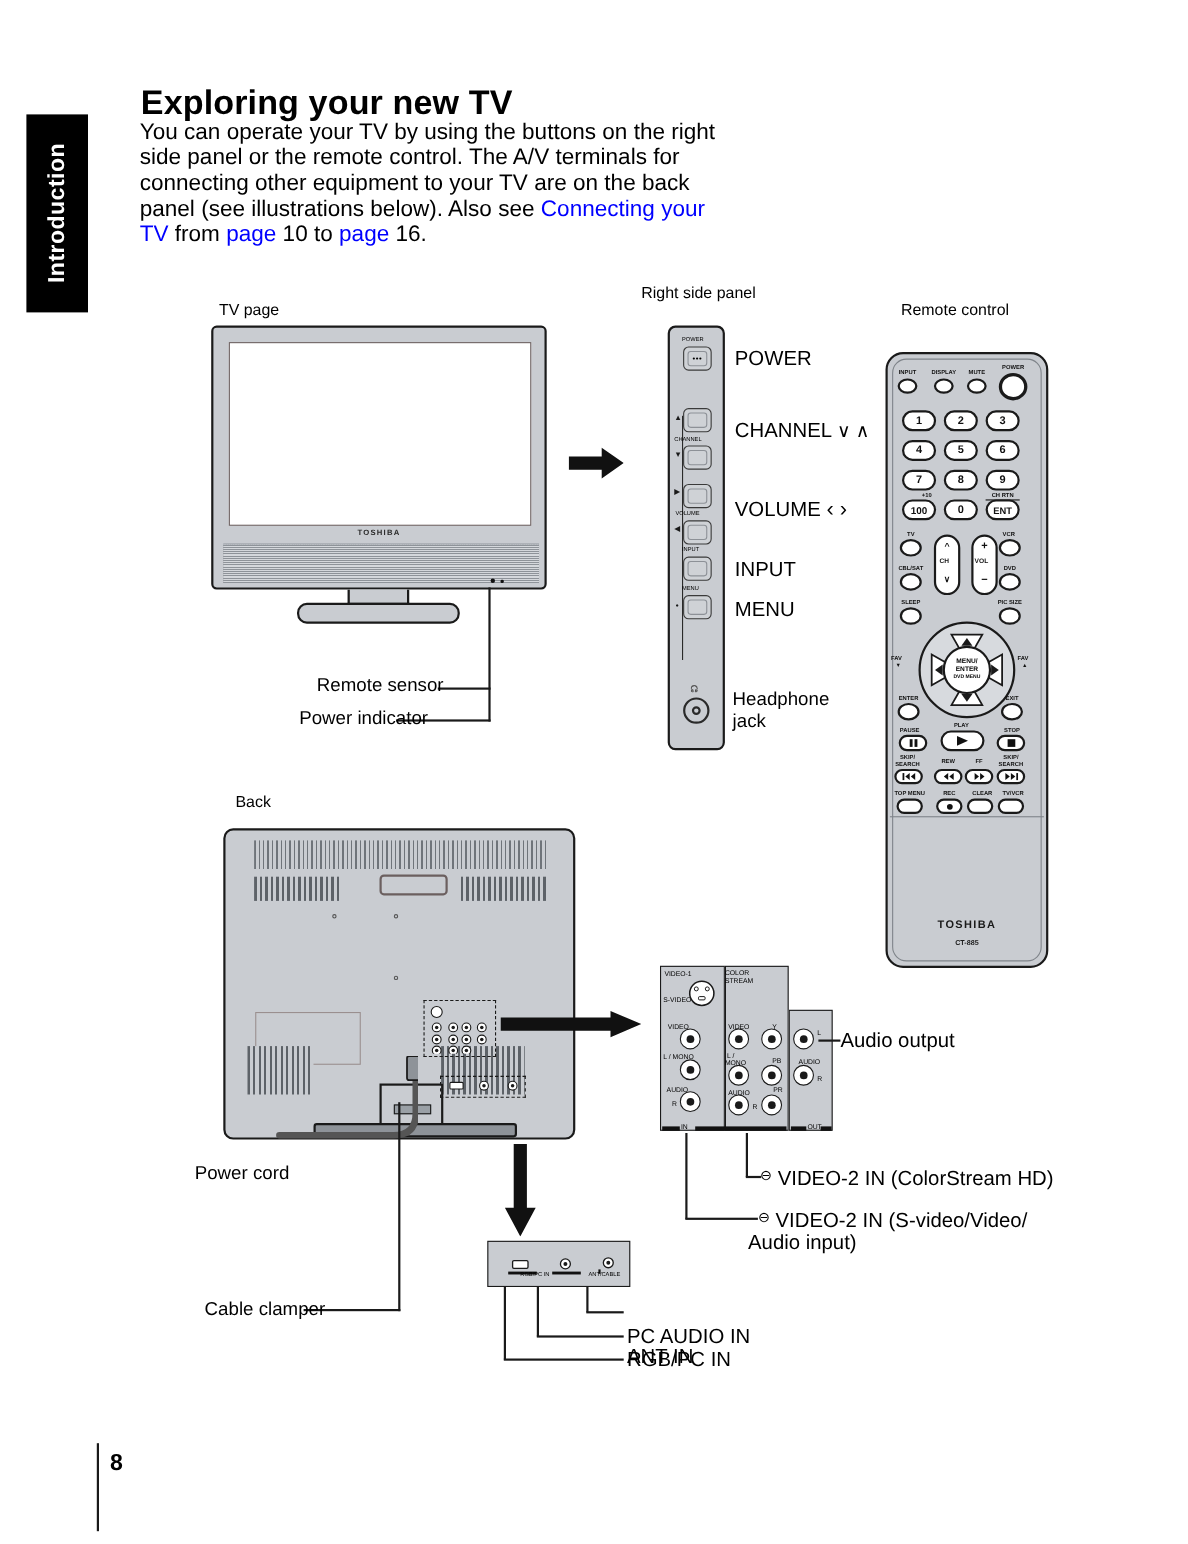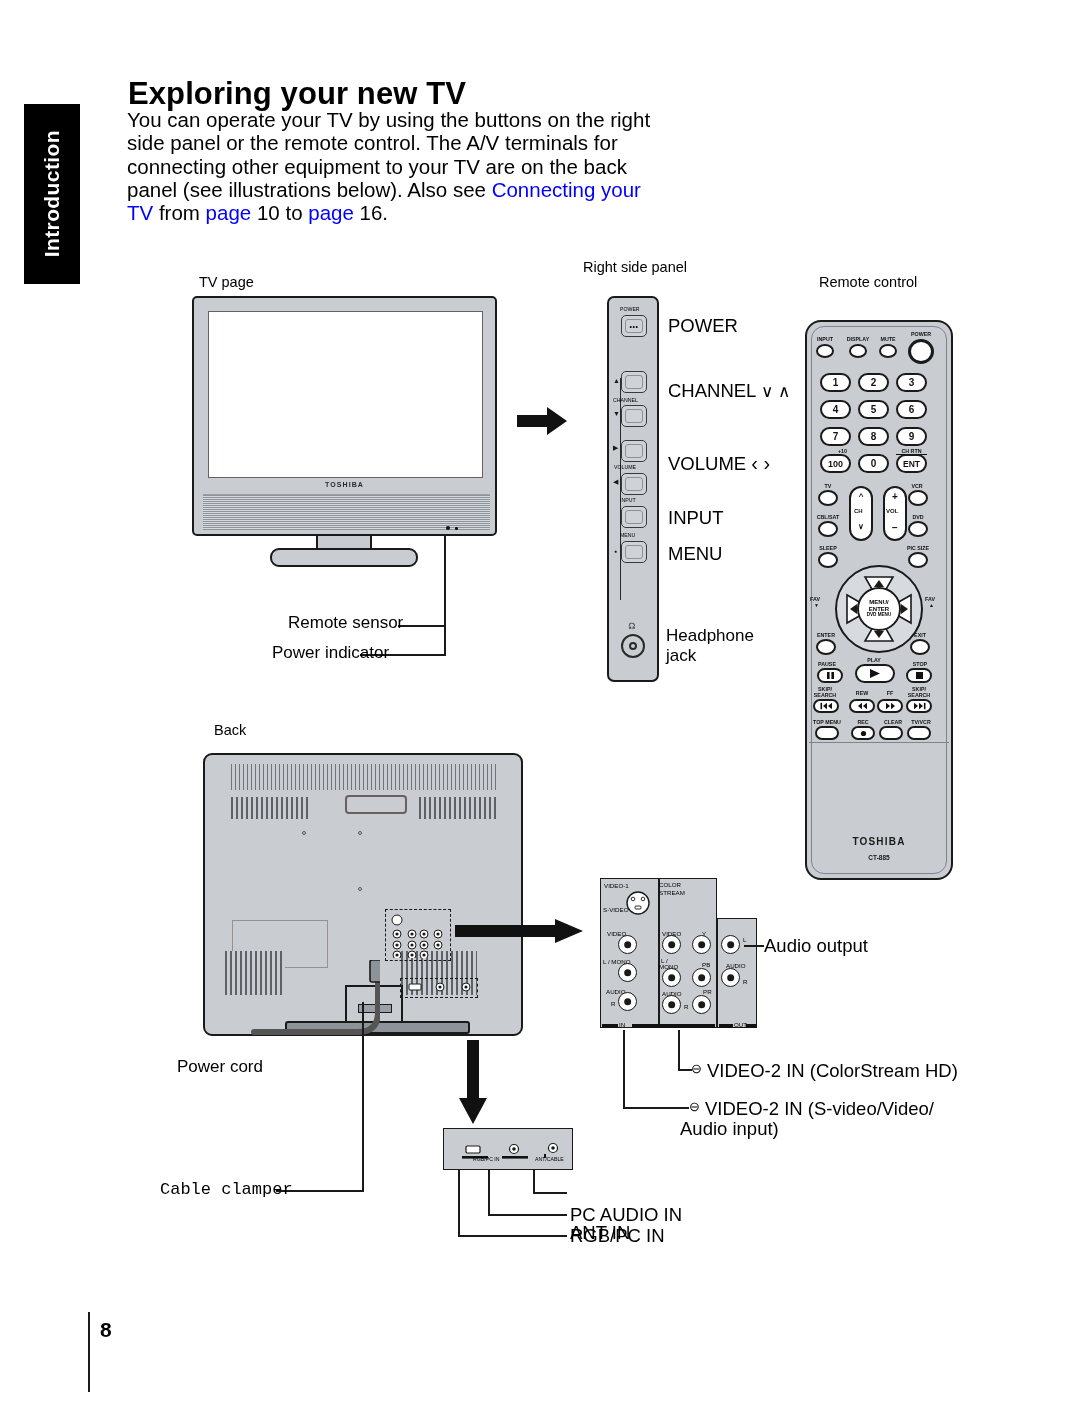--- a/index.html
+++ b/index.html
@@ -393,21 +393,21 @@
   <div id="tv-back-base"></div>
 </div>
 
 <svg style="position:absolute; left:250px; top:960px; width:130px; height:120px;" viewBox="0 0 130 120">
   <path d="M128,6 L128,52 Q128,72 108,72 L4,72" stroke="#555" stroke-width="6" fill="none" stroke-linecap="round"></path>
   <rect x="120" y="0" width="17" height="22" fill="#8e9399" stroke="#1a1a1a" stroke-width="1.6" rx="2"></rect>
 </svg>
 <div class="lbl" style="left:177px; top:1057px;">Power cord</div>
 <div class="line" style="left:276px; top:1190px; width:88px; height:1.6px;"></div>
 <div class="line" style="left:362px; top:1002px; width:1.6px; height:190px;"></div>
-<div class="lbl" style="left:160px; top:1180px;font-family:Liberation Mono, monospace;">Cable clamper</div>
+<div class="lbl" style="left:186px; top:1180px;">Cable clamper</div>
 
 <div id="av-dash" style="background:transparent;"></div>
 <div id="bot-dash" style="background:transparent;"></div>
 
 <svg style="position:absolute; left:388px; top:912px; width:60px; height:46px;" viewBox="0 0 60 46">
   <circle cx="9" cy="8" r="5" fill="#fff" stroke="#1a1a1a" stroke-width="1"></circle>
   <g fill="#fff" stroke="#1a1a1a" stroke-width="1">
     <circle cx="9" cy="22" r="4"></circle>
       <circle cx="9" cy="33" r="4"></circle>
       <circle cx="9" cy="43" r="4"></circle>

